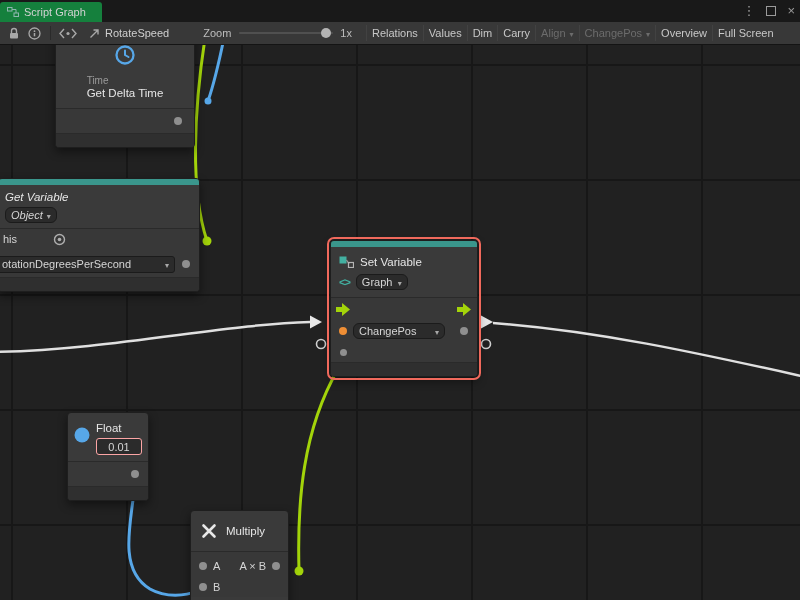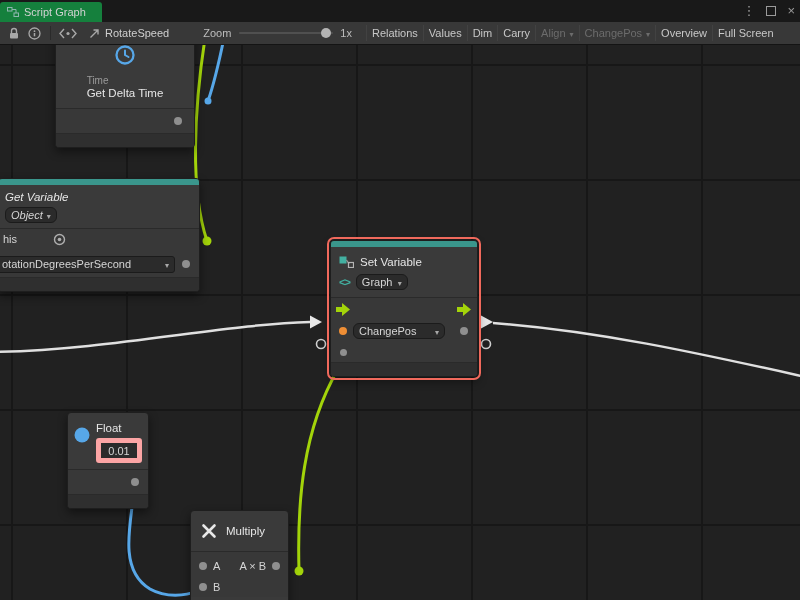--- a/index.html
+++ b/index.html
@@ -64,21 +64,21 @@
   .pdot.small{width:7px;height:7px;}
   .pdot.orange{background:#EE8E35;}
   .ntitle{color:#E6E6E6;font-size:11.5px;}
   .ncat{color:#9A9A9A;font-size:10px;}
   .dropdown{
     display:inline-flex;align-items:center;justify-content:space-between;
     background:#2B2B2B;border:1px solid #1B1B1B;border-radius:6px;
     height:16px;padding:0 5px;color:#D5D5D5;box-sizing:border-box;cursor:default;
   }
   .valuebox{
-    background:#2B2B2B;border:5px solid #fca5a5;border-radius:3px;height:15px;
+    background:#2B2B2B;border:1px solid #fca5a5;border-radius:3px;height:15px;
     display:flex;align-items:center;justify-content:center;color:#D5D5D5;cursor:text;
   }
   .codeicon{color:#43B0A1;font-weight:bold;font-size:11px;letter-spacing:-1px;}
   .spacer{flex:1;}
 </style>
 </head>
 <body>
 
 <div class="canvas">
 

